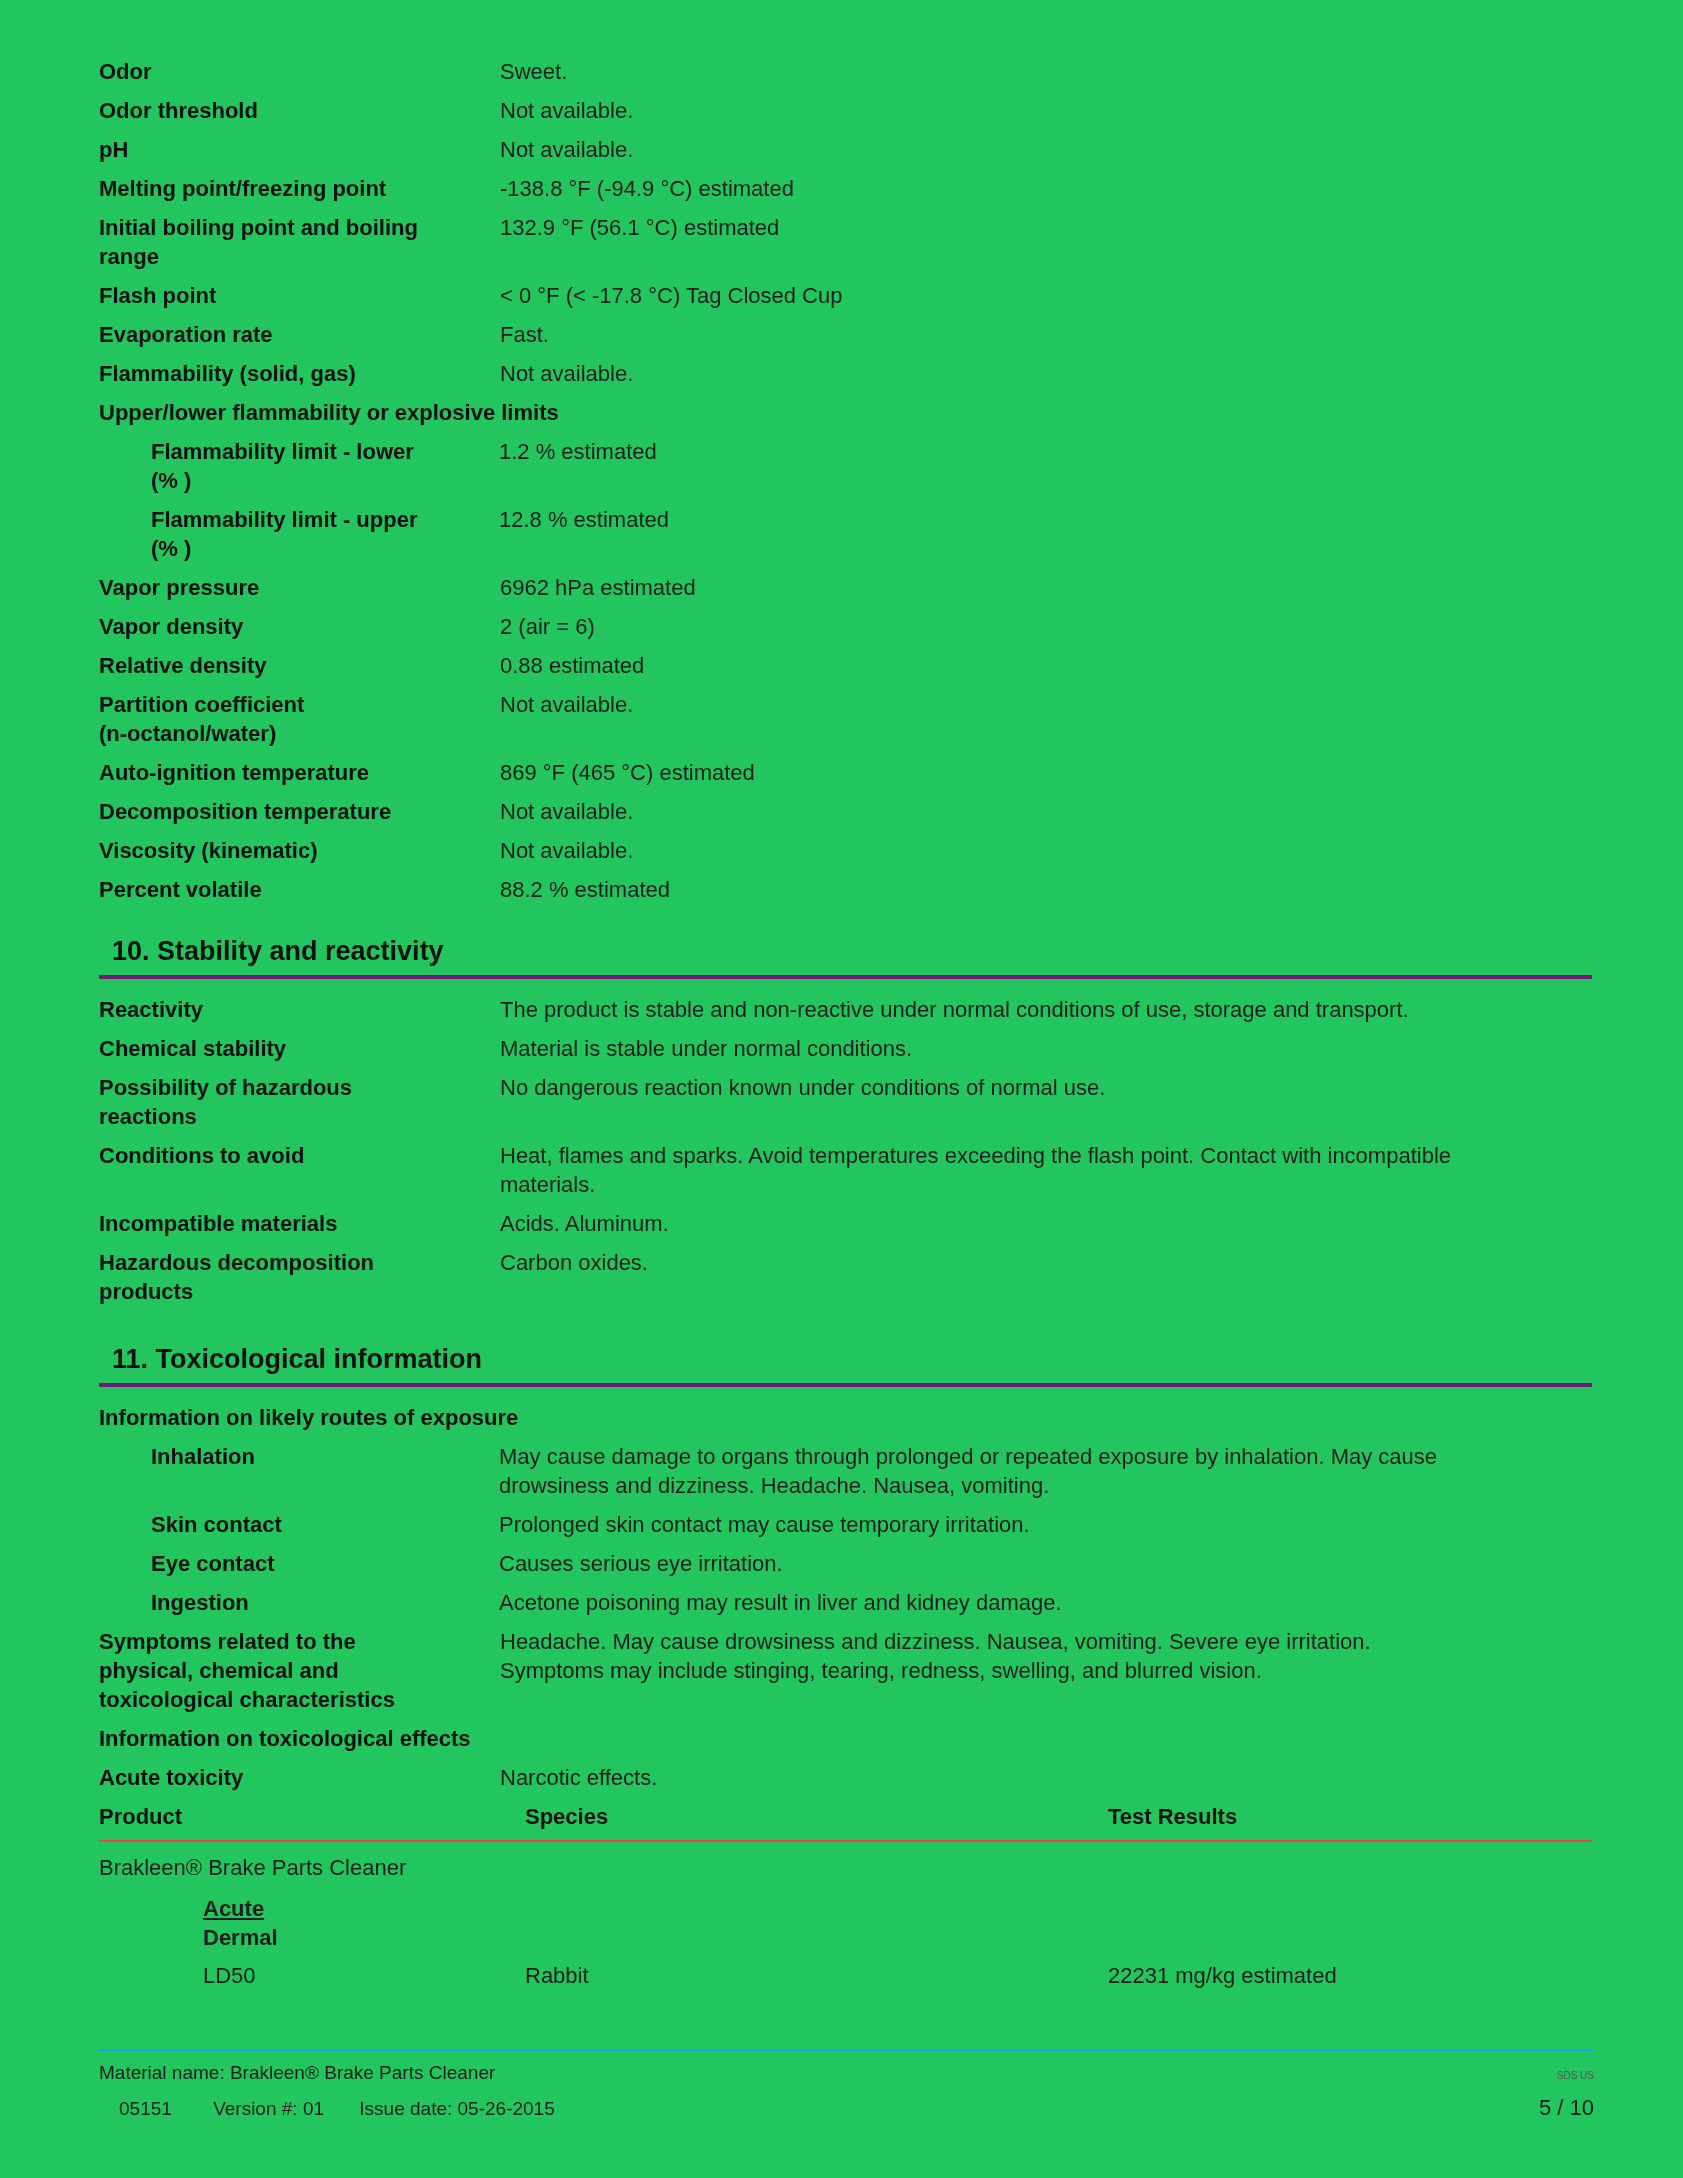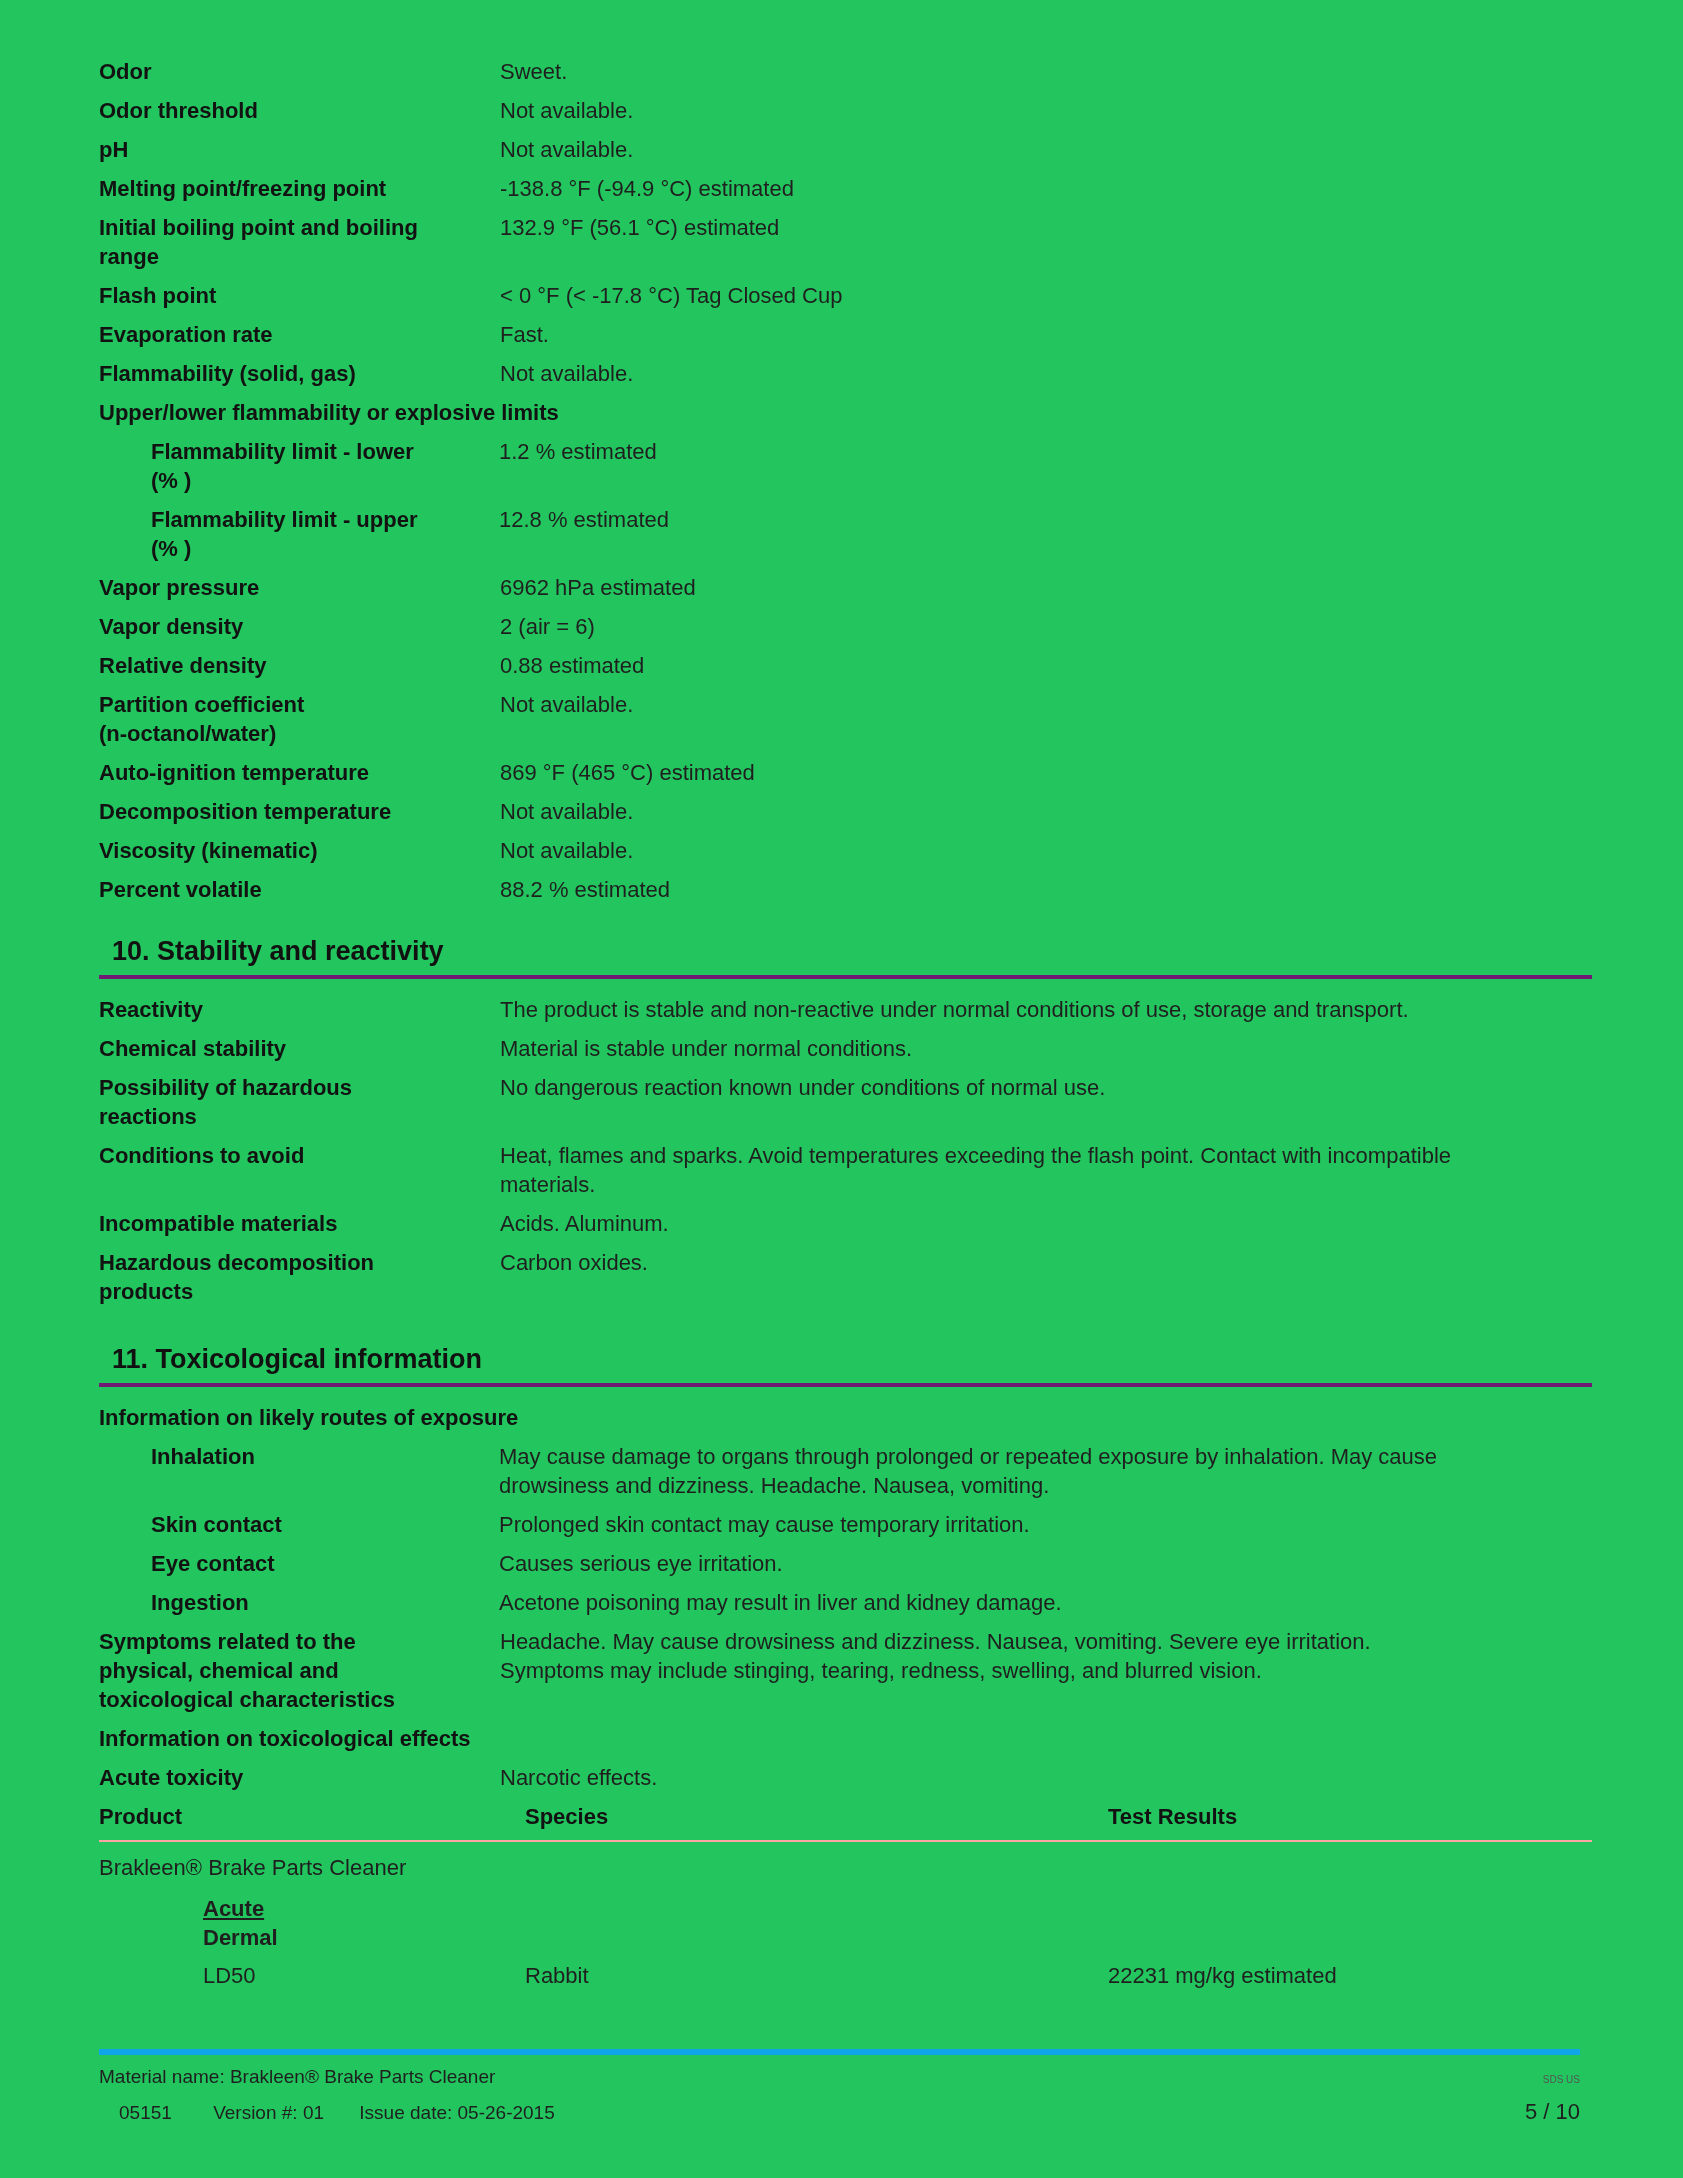--- a/index.html
+++ b/index.html
@@ -59,21 +59,21 @@
     margin: 30px 0 16px 0;
     padding: 0 0 7px 13px;
     border-bottom: 4px solid #701a75;
   }
   .sec11-title { margin-top: 36px; }
   
   .tox-table-header {
     display: flex;
     font-weight: 700;
     color: #121212;
-    border-bottom: 2px solid #fca5a5;
+    border-bottom: 2px solid #ef4444;
     padding-bottom: 9px;
     margin-top: 6px;
   }
   .col-product { flex: 0 0 426px; box-sizing: border-box; }
   .col-species { flex: 0 0 583px; box-sizing: border-box; }
   .col-results { flex: 1; }
   .tox-product-name { margin-top: 11px; }
   .tox-group {
     margin-top: 12px;
     padding-left: 104px;
@@ -86,23 +86,23 @@
   }
   .tox-row {
     display: flex;
     margin-top: 9px;
   }
   .tox-row .col-product { padding-left: 104px; }
   
   .footer {
     position: absolute;
     left: 99px;
-    right: 103px;
+    right: 89px;
     top: 2049px;
-    border-top: 6px solid #0ea5e9;
+    border-top: 2px solid #0ea5e9;
     padding-top: 10px;
     font-size: 19px;
     line-height: 24px;
   }
   .frow {
     display: flex;
     justify-content: space-between;
     align-items: baseline;
   }
   .frow2 { margin-top: 8px; }

